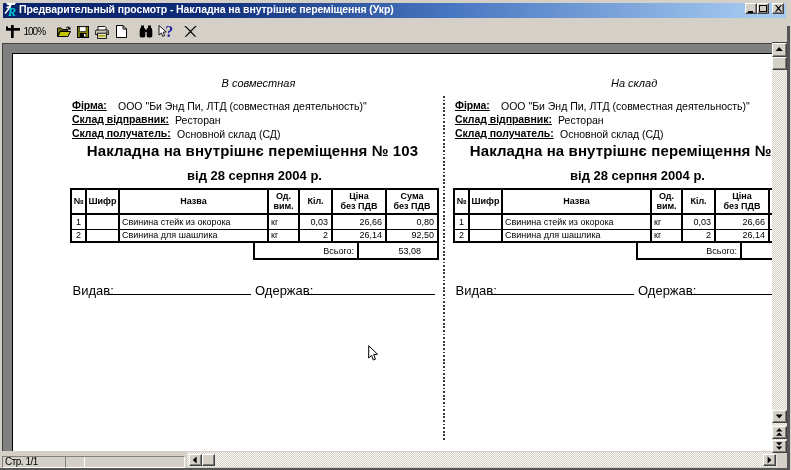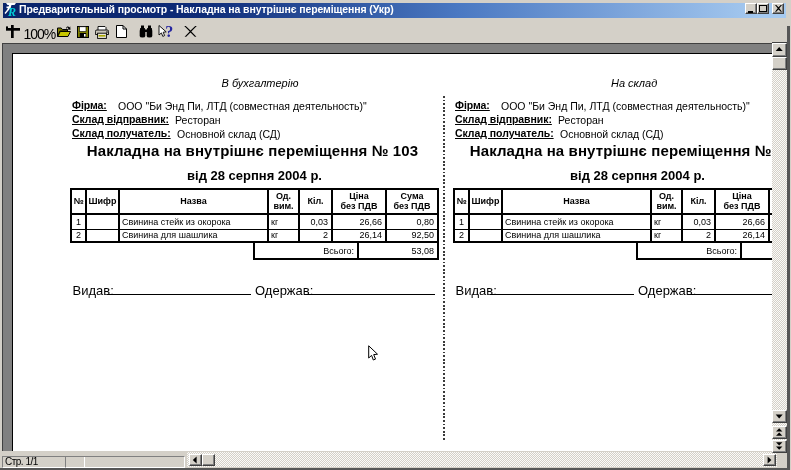--- a/index.html
+++ b/index.html
@@ -53,21 +53,21 @@
 .rtbl td { border:2px solid #000; overflow:hidden; padding:0 2px; }
 .rtbl .hdr td { font-weight:bold; text-align:center; height:25px; vertical-align:middle; padding:0; }
 .rtbl .r1 td { height:15.5px; border-bottom-width:1px; }
 .rtbl .r2 td { height:12.5px; border-top-width:1px; }
 .num { text-align:right; padding-right:3px !important; }
 .ctr { text-align:center; padding:0 !important; }
 .ftr { position:absolute; left:239.5px; top:186.5px; width:186.5px; height:19px;
   border:2px solid #000; font-size:9px; background:#fff; }
 .ftr .c1 { position:absolute; left:0; top:0; width:104.5px; height:15px; text-align:right;
   padding:3px 3px 0 0; border-right:2px solid #000; }
-.ftr .c2 { position:absolute; left:106.5px; top:0; width:76px; height:15px; text-align:right; padding:3px 3px 0 0; }
+.ftr .c2 { position:absolute; left:106.5px; top:0; width:76px; height:15px; text-align:right; padding:3px 16px 0 0; }
 .sig { top:228.5px; font-size:13px; }
 .abs2 { position:absolute; }
 .sline { border-bottom:1px solid #000; }
 .dashv { position:absolute; left:430px; top:42px; width:1.5px; height:345px;
   background:repeating-linear-gradient(to bottom,#3a3a3a 0 1.8px,transparent 1.8px 3.6px); }
 </style>
 </head>
 <body>
 <div class="abs" id="titlebar"></div>
 <div class="abs" id="titletext">Предварительный просмотр - Накладна на внутрішнє переміщення (Укр)</div>
@@ -86,21 +86,21 @@
 <svg class="abs" style="left:3px; top:1px;" width="16" height="16" viewBox="0 0 16 16">
   <path d="M3 2 L13 2 L11.5 4 L8.5 4 C8 6 7 8 5 10 L2.5 13 L1.5 12 C4 9.5 5.5 6.5 6 4 L4.5 4 Z" fill="#fff"></path>
   <rect x="3.5" y="5.5" width="4" height="1.6" fill="#fff"></rect>
   <text x="5" y="15" font-size="12" font-style="italic" font-weight="bold" fill="#00cfd8" font-family="Liberation Serif">R</text>
 </svg>
 <svg class="abs" style="left:6px; top:25px;" width="15" height="13" viewBox="0 0 15 13">
   <rect x="5" y="0" width="2.7" height="13" fill="#000"></rect>
   <rect x="0" y="3" width="14" height="2.7" fill="#000"></rect>
   <rect x="0" y="1.4" width="2" height="2" fill="#000"></rect>
 </svg>
-<div class="abs" style="left:23.5px; top:26px; font-size:14px; letter-spacing:-1px; color:#000;">100%</div>
+<div class="abs" style="left:23.5px; top:26px; font-size:10px; letter-spacing:-1px; color:#000;">100%</div>
 <svg class="abs" style="left:57px; top:25px;" width="14" height="13" viewBox="0 0 14 13">
   <path d="M9 3.5 C9.5 1, 11.5 1, 12.5 2.5 L13.2 1.2 L13.5 4.8 L10.2 4.4 L11.4 3.4 C10.8 2.2, 9.8 2.3, 9.6 3.7 Z" fill="#000"></path>
   <path d="M0.5 11.5 L0.5 3 L4.2 3 L5.4 4.5 L10.5 4.5 L10.5 6 L3 6 L0.5 11.5 Z" fill="#808000" stroke="#000" stroke-width="1"></path>
   <path d="M3.2 6.5 L13.5 6.5 L11 11.5 L0.8 11.5 Z" fill="#c6c600" stroke="#000" stroke-width="1"></path>
 </svg>
 <svg class="abs" style="left:76.5px; top:25.5px;" width="12" height="12" viewBox="0 0 12 12">
   <rect x="0.5" y="0.5" width="11" height="11" fill="#808000" stroke="#000" stroke-width="1"></rect>
   <rect x="2.5" y="0.8" width="6.5" height="4.7" fill="#fff" stroke="#000" stroke-width="0.6"></rect>
   <rect x="2.8" y="7" width="6.4" height="5" fill="#000"></rect>
   <rect x="7" y="8" width="1.6" height="2.6" fill="#fff"></rect>
@@ -130,21 +130,21 @@
 <svg class="abs" style="left:184px; top:26px;" width="13" height="11" viewBox="0 0 13 11">
   <path d="M0.2 0 L1.8 0 L6.5 4.5 L11.2 0 L12.8 0 L7.3 5.5 L12.4 10.8 L10.8 10.8 L6.5 6.5 L2.2 10.8 L0.6 10.8 L5.7 5.5 Z" fill="#000"></path>
 </svg>
 <div class="abs" id="edgeR"></div>
 <div class="abs" style="left:772px; top:42px; width:15px; height:1px; background:#404040;"></div>
 <div class="abs" id="edgeB"></div>
 
 <div class="abs" id="preview">
   <div id="page">
     <div class="copy" id="copy1" style="left:0;">
-      <div class="dest" style="left:208.5px; top:23px;">В бухгалтерію</div>
+      <div class="dest" style="left:208.5px; top:23px;">В совместная</div>
       <div style="left:59px; top:45px;"><span class="lbl">Фірма:</span></div>
       <div class="val" style="left:105px; top:46px;">ООО "Би Энд Пи, ЛТД (совместная деятельность)"</div>
       <div style="left:59px; top:59px;"><span class="lbl">Склад відправник:</span></div>
       <div class="val" style="left:162px; top:60px;">Ресторан</div>
       <div style="left:59px; top:73px;"><span class="lbl">Склад получатель:</span></div>
       <div class="val" style="left:164px; top:74px;">Основной склад (СД)</div>
       <div class="doctitle">Накладна на внутрішнє переміщення № 103</div>
       <div class="docdate">від 28 серпня 2004 р.</div>
       <table class="rtbl">
           <colgroup>

